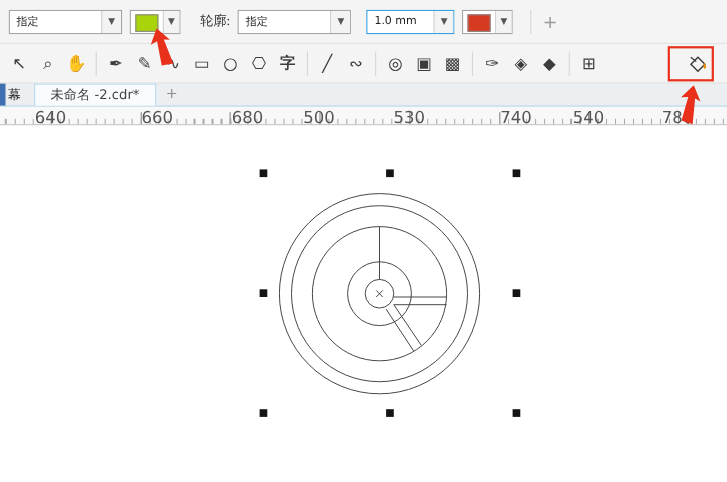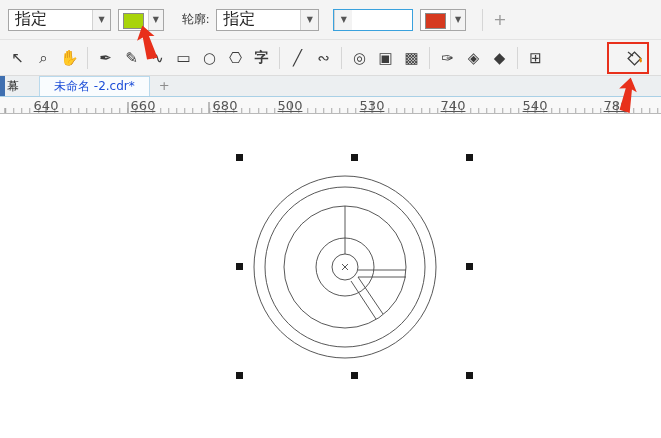--- a/index.html
+++ b/index.html
@@ -13,21 +13,21 @@
   .propbar{
     position:absolute;top:0;left:0;width:661px;height:40px;
     background:#f4f4f4;border-bottom:1px solid #e3e3e3;
     display:flex;align-items:center;padding-left:8px;box-sizing:border-box;
   }
   .combo{
     display:flex;align-items:stretch;height:22px;background:#fff;
     border:1px solid #a6a6a6;box-sizing:border-box;
   }
   .combo .val{
-    font-size:16px;color:#222;display:flex;align-items:center;
+    font-size:10px;color:#222;display:flex;align-items:center;
     padding:0 6px;white-space:nowrap;
   }
   .combo .drop{
     width:17px;border-left:1px solid #d2d2d2;background:#f3f3f3;
     display:flex;align-items:center;justify-content:center;
     font-size:8px;color:#555;
   }
   .combo.focused{border:1px solid #39a1dd;}
   .swatchbox{width:22px;height:14px;margin:3px 4px;border:1px solid #8a8a8a;}
   .pb-label{font-size:12px;color:#333;margin-left:18px;font-family:Liberation Serif, serif;}
@@ -50,37 +50,37 @@
   
   .tabbar{
     position:absolute;top:76px;left:0;width:661px;height:21px;
     background:#eceff1;border-bottom:1px solid #a9d0e6;
     display:flex;align-items:stretch;box-sizing:border-box;
   }
   .tab-edge{width:5px;background:#3f6fb0;}
   .tab-partial{font-size:12px;color:#1c1c1c;line-height:20px;padding:0 8px 0 2px;}
   .doc-tab{
     background:#f9fcfe;border:1px solid #b9d9ec;border-bottom:none;
-    font-size:12px;color:#1d4ed8;line-height:19px;padding:0 14px;margin-left:12px;
+    font-size:12px;color:#404040;line-height:19px;padding:0 14px;margin-left:4px;
   }
   .tab-plus{font-size:13px;color:#8d8d8d;line-height:20px;padding:0 9px;}
   
   .ruler{
     position:absolute;top:97px;left:0;width:661px;height:17px;
     background:#f8f8f8;border-bottom:1px solid #b9b9b9;box-sizing:border-box;
     background-image:
       repeating-linear-gradient(90deg,#a8a8a8 0,#a8a8a8 1px,transparent 1px,transparent 8.15px),
       repeating-linear-gradient(90deg,#7d7d7d 0,#7d7d7d 1px,transparent 1px,transparent 81.5px);
     background-size:100% 5px,100% 11px;
     background-repeat:repeat-x,repeat-x;
     background-position:5.25px 100%,-35.5px 100%;
   }
   .ruler-num{
     position:absolute;top:1px;transform:translateX(-50%);
-    font-size:13px;color:#555;background:transparent;text-decoration:underline;
+    font-size:15px;color:#555;background:transparent;
   }
   
   .canvas{position:absolute;top:114px;left:0;width:661px;height:324px;background:#fff;}
   #drawing-svg{position:absolute;top:0;left:0;}
   #drawing-svg circle,#drawing-svg line{fill:none;stroke:#454545;stroke-width:0.9;}
   .handle{
     position:absolute;width:7px;height:7px;background:#151515;z-index:10;
   }
   
   .anno{position:absolute;z-index:50;}
@@ -102,20 +102,21 @@
   <div class="combo" style="width:46px;margin-left:7px">
     <span class="swatchbox" style="background:#a9d40b"></span>
     <span class="drop">▼</span>
   </div>
   <span class="pb-label">轮廓:</span>
   <div class="combo" style="width:103px;margin-left:7px">
     <span class="val" style="flex:1">指定</span>
     <span class="drop">▼</span>
   </div>
   <div class="combo focused" style="width:80px;margin-left:14px">
+    <span class="val" style="flex:1">1.0 mm</span>
     <span class="drop">▼</span>
   </div>
   <div class="combo" style="width:46px;margin-left:7px">
     <span class="swatchbox" style="background:#d63a20"></span>
     <span class="drop">▼</span>
   </div>
   <span class="pb-sep"></span>
   <span class="pb-plus">+</span>
 </div>
 
@@ -159,21 +160,21 @@
   <div class="doc-tab">未命名 -2.cdr*</div>
   <span class="tab-plus">+</span>
 </div>
 
 <div class="ruler">
   <span class="ruler-num" style="left:46px">640</span>
   <span class="ruler-num" style="left:143px">660</span>
   <span class="ruler-num" style="left:225px">680</span>
   <span class="ruler-num" style="left:290px">500</span>
   <span class="ruler-num" style="left:372px">530</span>
-  <span class="ruler-num" style="left:453px">740</span>
+  <span class="ruler-num" style="left:469px">740</span>
   <span class="ruler-num" style="left:535px">540</span>
   <span class="ruler-num" style="left:616px">780</span>
 </div>
 
 <div class="canvas">
   <svg id="drawing-svg" width="661" height="324">
       <circle cx="345" cy="153" r="91"></circle>
       <circle cx="345" cy="153" r="80"></circle>
       <circle cx="345" cy="153" r="61"></circle>
       <circle cx="345" cy="153" r="29"></circle>

